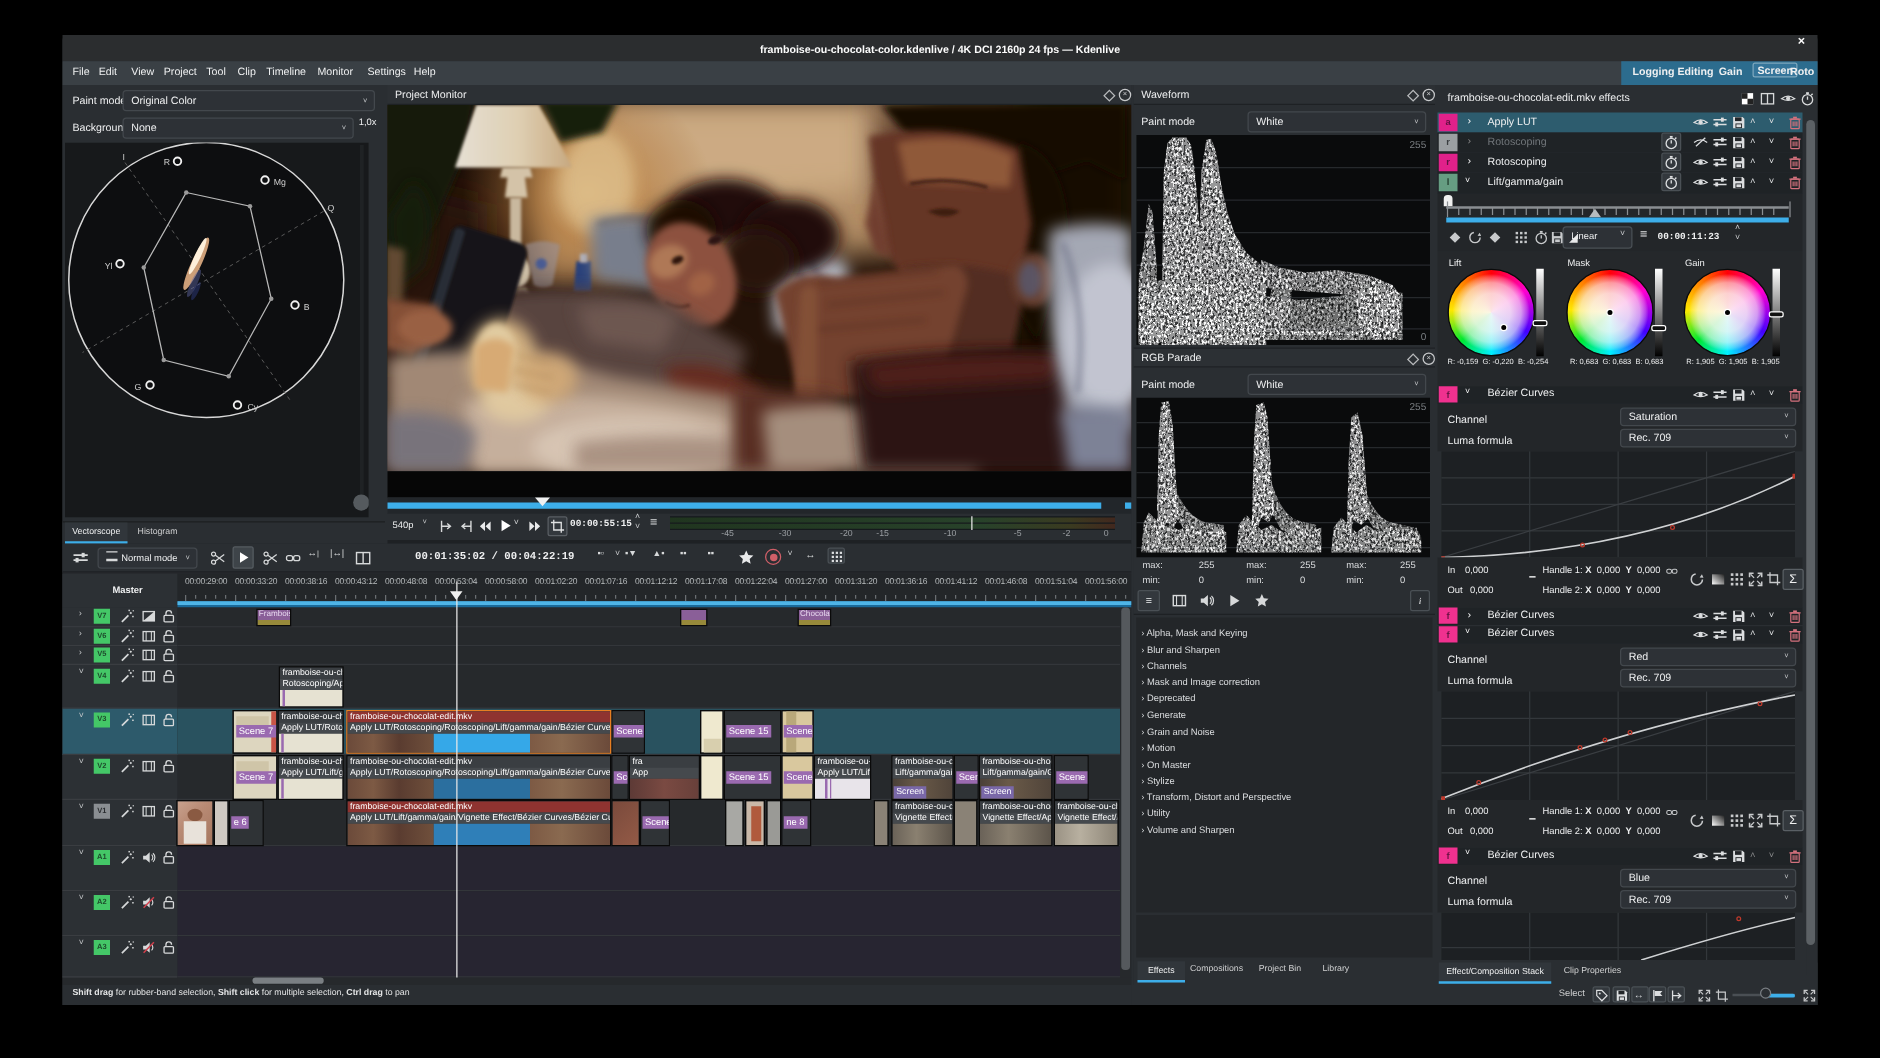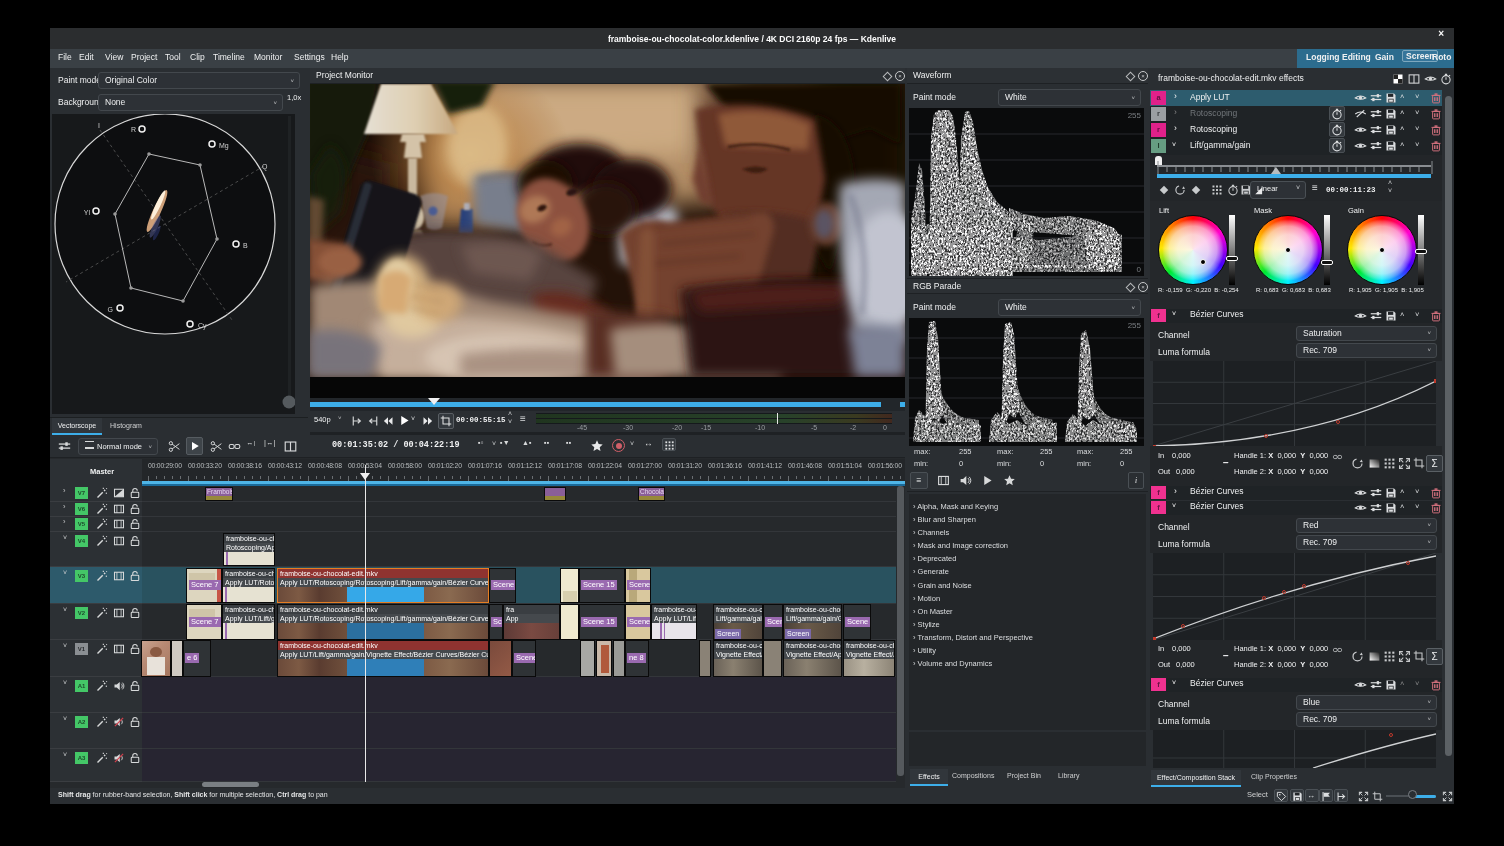--- a/index.html
+++ b/index.html
@@ -540,21 +540,21 @@
         <div>› Channels</div>
         <div>› Mask and Image correction</div>
         <div>› Deprecated</div>
         <div>› Generate</div>
         <div>› Grain and Noise</div>
         <div>› Motion</div>
         <div>› On Master</div>
         <div>› Stylize</div>
         <div>› Transform, Distort and Perspective</div>
         <div>› Utility</div>
-        <div>› Volume and Dynamics</div>
+        <div>› Volume and Sharpen</div>
       </div>
     </div>
     <div class="abs" style="left:2px;top:664px;width:237px;height:34px;background:#232629"></div>
     <div class="abs" style="left:0;top:700px;width:241px;height:20px;background:#2a2e32">
       <div class="abs" style="left:3px;top:1px;width:38px;height:17px;background:#31363b;border-bottom:2px solid #3daee9;font-size:7px;text-align:center;line-height:16px">Effects</div>
       <div class="abs" style="left:45px;top:4px;font-size:7px;color:#cfd0d1">Compositions</div>
       <div class="abs" style="left:100px;top:4px;font-size:7px;color:#cfd0d1">Project Bin</div>
       <div class="abs" style="left:151px;top:4px;font-size:7px;color:#cfd0d1">Library</div>
     </div>
   </div>

